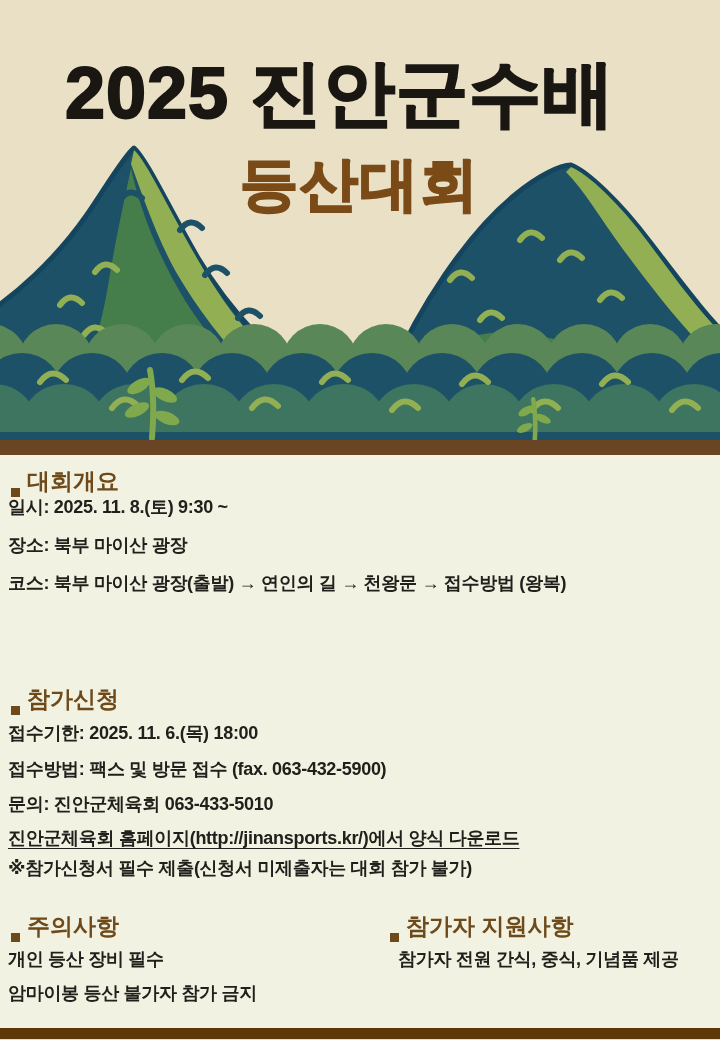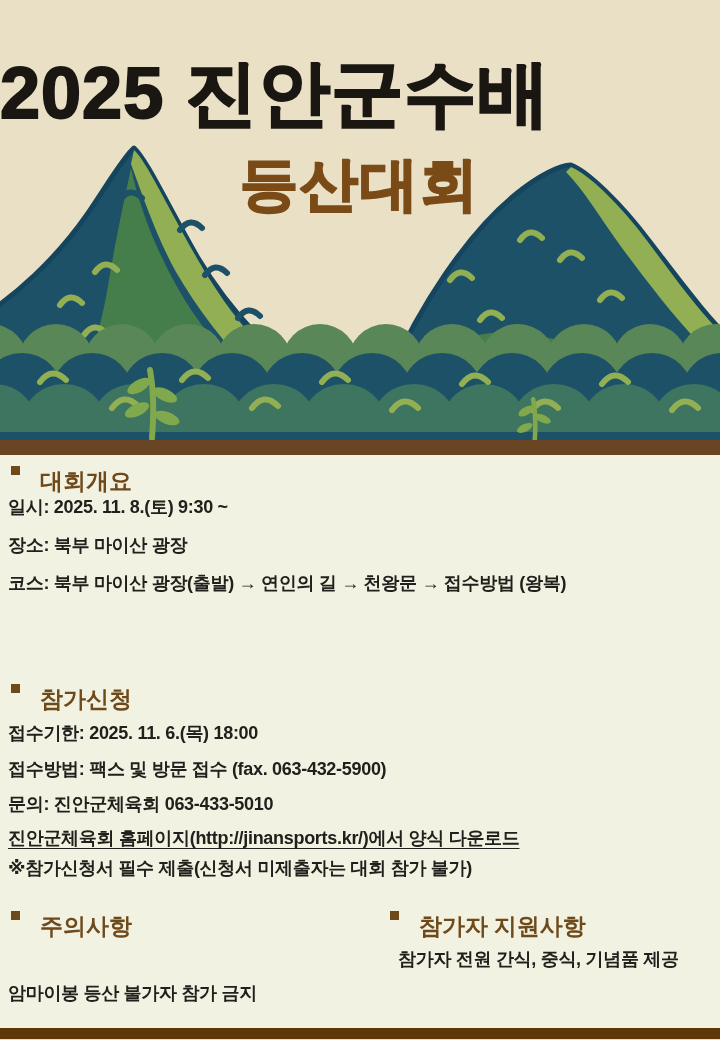--- a/index.html
+++ b/index.html
@@ -11,21 +11,21 @@
     overflow:hidden;
     font-family:"Liberation Sans","DejaVu Sans",sans-serif;
   }
   
   .top-section{
     position:absolute;left:0;top:0;width:720px;height:455px;
     background:#e9e0c6;
   }
   .poster-title{
     position:absolute;left:0;top:46px;width:680px;
-    text-align:left;
+    text-align:center;
     font-size:72px;font-weight:900;letter-spacing:1px;
     color:#1a1713;
     z-index:3;
     -webkit-text-stroke:2px #1a1713;
   }
   .poster-subtitle{
     position:absolute;left:0;top:146px;width:720px;
     text-align:center;
     font-size:58px;font-weight:700;letter-spacing:2px;
     color:#7a4a17;
@@ -40,24 +40,23 @@
     position:absolute;left:0;top:440px;width:720px;height:15px;
     background:#6a4523;z-index:2;
   }
   
   .body-section{
     position:absolute;left:0;top:455px;width:720px;height:573px;
     background:#f2f2e2;
   }
   .heading{
     position:absolute;
-    display:flex;align-items:flex-start;gap:20px;
+    display:flex;align-items:flex-end;gap:7px;
     font-size:23px;font-weight:700;color:#6e491a;
     white-space:nowrap;
-    font-family:Liberation Serif, serif;
   }
   .bullet{
     width:9px;height:9px;background:#6e491a;flex:0 0 auto;
   }
   .line{
     position:absolute;
     font-size:18px;font-weight:700;color:#21201c;
     white-space:nowrap;letter-spacing:-0.3px;
   }
   .link{text-decoration:underline;text-underline-offset:4px;cursor:pointer;text-align:right;}
@@ -199,20 +198,21 @@
     <div class="line" style="left:8px;top:266px;">접수기한: 2025. 11. 6.(목) 18:00</div>
     <div class="line" style="left:8px;top:302px;">접수방법: 팩스 및 방문 접수 (fax. 063-432-5900)</div>
     <div class="line" style="left:8px;top:337px;">문의: 진안군체육회 063-433-5010</div>
     <div class="line link" style="left:8px;top:371px;">진안군체육회 홈페이지(http://jinansports.kr/)에서 양식 다운로드</div>
     <div class="line" style="left:8px;top:401px;">※참가신청서 필수 제출(신청서 미제출자는 대회 참가 불가)</div>
 
     <div class="heading" style="left:11px;top:456px;">
       <span class="bullet"></span>
       <span>주의사항</span>
     </div>
+    <div class="line" style="left:8px;top:492px;">개인 등산 장비 필수</div>
     <div class="line" style="left:8px;top:526px;">암마이봉 등산 불가자 참가 금지</div>
 
     <div class="heading" style="left:390px;top:456px;">
       <span class="bullet"></span>
       <span>참가자 지원사항</span>
     </div>
     <div class="line" style="left:398px;top:492px;">참가자 전원 간식, 중식, 기념품 제공</div>
 
   </div>
 

